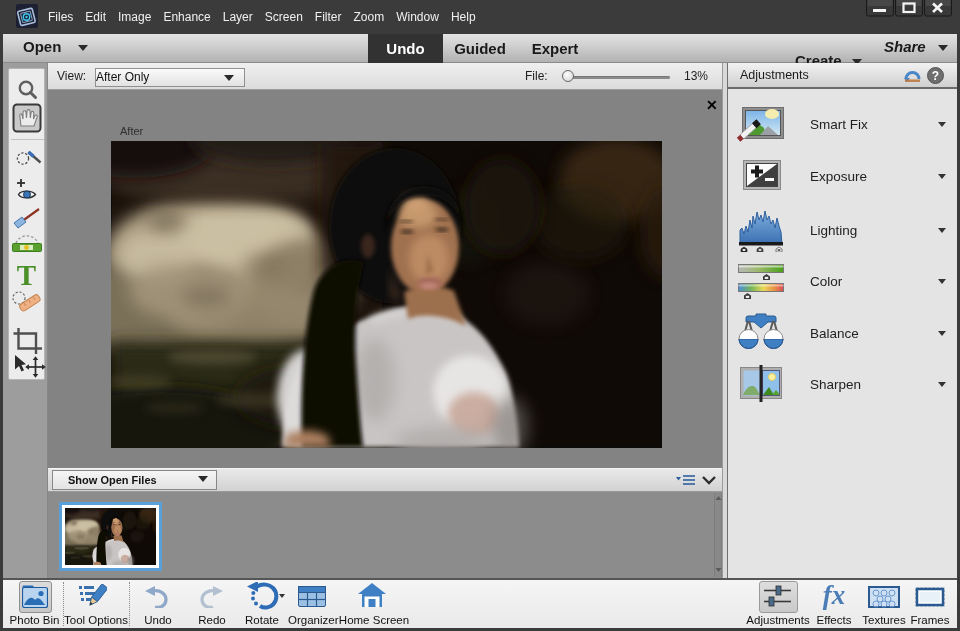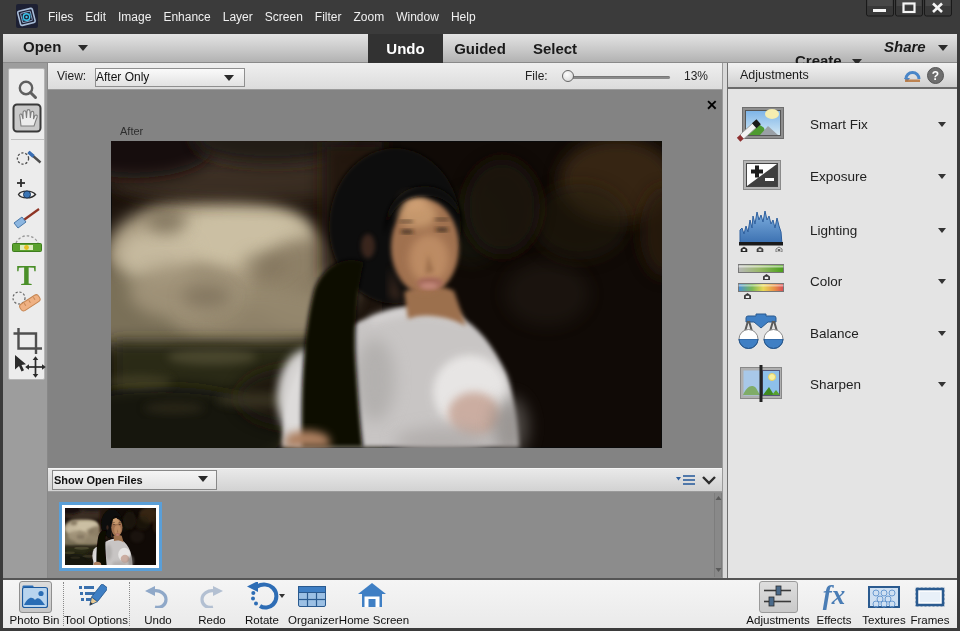--- a/index.html
+++ b/index.html
@@ -26,21 +26,21 @@
 #zoomlabel{left:525px;top:69px;font-size:12px;color:#222;}
 #zoomtrack{left:567px;top:76px;width:103px;height:2px;background:#8a8a8a;border-radius:2px;border-top:1px solid #777;}
 #zoomknob{left:562px;top:70px;width:12px;height:12px;background:radial-gradient(circle at 40% 35%,#fdfdfd,#d2d2d2);border:1px solid #666;border-radius:50%;box-sizing:border-box;}
 #zoompct{left:684px;top:69px;font-size:12px;color:#222;}
 #canvas{left:48px;top:90px;width:674px;height:378px;background:#838383;}
 #afterlabel{left:120px;top:125px;font-size:11px;color:#2e2e2e;}
 #photoframe{left:111px;top:141px;width:551px;height:307px;background:#111;}
 #closex{left:706px;top:97px;font-size:14px;font-weight:bold;color:#000;}
 #divider{left:722px;top:63px;width:6px;height:515px;background:#d9d9d9;border-left:1px solid #9a9a9a;border-right:1px solid #6f6f6f;box-sizing:border-box;}
 #openfilesbar{left:48px;top:468px;width:674px;height:24px;background:linear-gradient(#e9e9e9,#d2d2d2);border-top:1px solid #f5f5f5;border-bottom:1px solid #9a9a9a;box-sizing:border-box;}
-#sofdd{left:52px;top:470px;width:165px;height:20px;background:linear-gradient(#f5f5f5,#e2e2e2);border:1px solid #888;font-size:11px;font-weight:bold;color:#111;line-height:18px;padding-left:1px;box-sizing:border-box;}
+#sofdd{left:52px;top:470px;width:165px;height:20px;background:linear-gradient(#f5f5f5,#e2e2e2);border:1px solid #888;font-size:11px;font-weight:bold;color:#111;line-height:18px;padding-left:15px;box-sizing:border-box;}
 #photobin{left:48px;top:492px;width:674px;height:86px;background:#8c8c8c;}
 #thumb{left:59px;top:502px;width:103px;height:69px;background:#fff;border:3px solid #5a9fd8;box-sizing:border-box;}
 #thumb svg{display:block;}
 #binscroll{left:714px;top:493px;width:8px;height:84px;background:#898989;border-left:1px solid #7d7d7d;border-right:1px solid #7d7d7d;box-sizing:border-box;}
 #rightpanel{left:728px;top:63px;width:232px;height:515px;background:#e4e4e4;}
 #rphead{left:728px;top:63px;width:232px;height:26px;background:linear-gradient(#f2f2f2,#cfcfcf);border-bottom:2px solid #6b6b6b;box-sizing:border-box;}
 #rphead .t{position:absolute;left:12px;top:5px;font-size:12.5px;color:#1a1a1a;}
 .adjrow{position:absolute;left:728px;width:232px;height:52px;}
 .adjrow .ric{position:absolute;left:8px;top:50%;transform:translateY(-50%);}
 .adjrow .lbl{position:absolute;left:82px;top:50%;transform:translateY(-50%);font-size:13.5px;color:#222;}
@@ -79,21 +79,21 @@
 <g stroke="#f5f5f5" stroke-width="2.6">
           <line x1="67" y1="3.5" x2="76" y2="12"></line>
           <line x1="76" y1="3.5" x2="67" y2="12"></line>
         </g>
 </g>
 </svg></div>
 <div id="bar2" class="abs"></div>
 <div id="openbtn" class="abs">Open<span class="dtri" style="margin-left:17px;"></span></div>
 <div id="tab-quick" class="abs">Undo</div>
 <div id="tab-guided" class="abs">Guided</div>
-<div id="tab-expert" class="abs">Select</div>
+<div id="tab-expert" class="abs">Expert</div>
 <div id="createbtn" class="abs">Create<span class="dtri" style="margin-left:10px;"></span></div>
 <div id="sharebtn" class="abs">Share<span class="dtri" style="margin-left:12px;"></span></div>
 <div id="leftcol" class="abs"></div>
 <div id="toolpanel" class="abs"><svg width="37" height="312" viewBox="0 0 37 312">
 <line x1="2" y1="70.5" x2="35" y2="70.5" stroke="#c2c2c2" stroke-width="1"></line>
 <circle cx="17" cy="19" r="6.2" fill="none" stroke="#5f5f5f" stroke-width="2.4"></circle>
 <line x1="21.5" y1="23.5" x2="26.5" y2="28.5" stroke="#5f5f5f" stroke-width="3" stroke-linecap="round"></line>
 <rect x="4.5" y="35.5" width="27" height="27" rx="3.5" fill="#c9c9c9" stroke="#3a3a3a" stroke-width="2"></rect>
 <g stroke="#7d7d7d" stroke-width="1.1" fill="#ececec">
 <path d="M12,57 L11,48 C10,45 12,44 13,46 L14,50 L14,44 C14,41 17,41 17,43.5 L17.5,49 L18,42.5 C18,40 21,40 21,42.5 L21.3,49 L22,44 C22.2,41.5 25,42 24.8,44.5 L24.5,50 L25.5,47.5 C26.5,45 29,46 28,48.5 C26.5,52 26,54 25,57 Z"></path>

